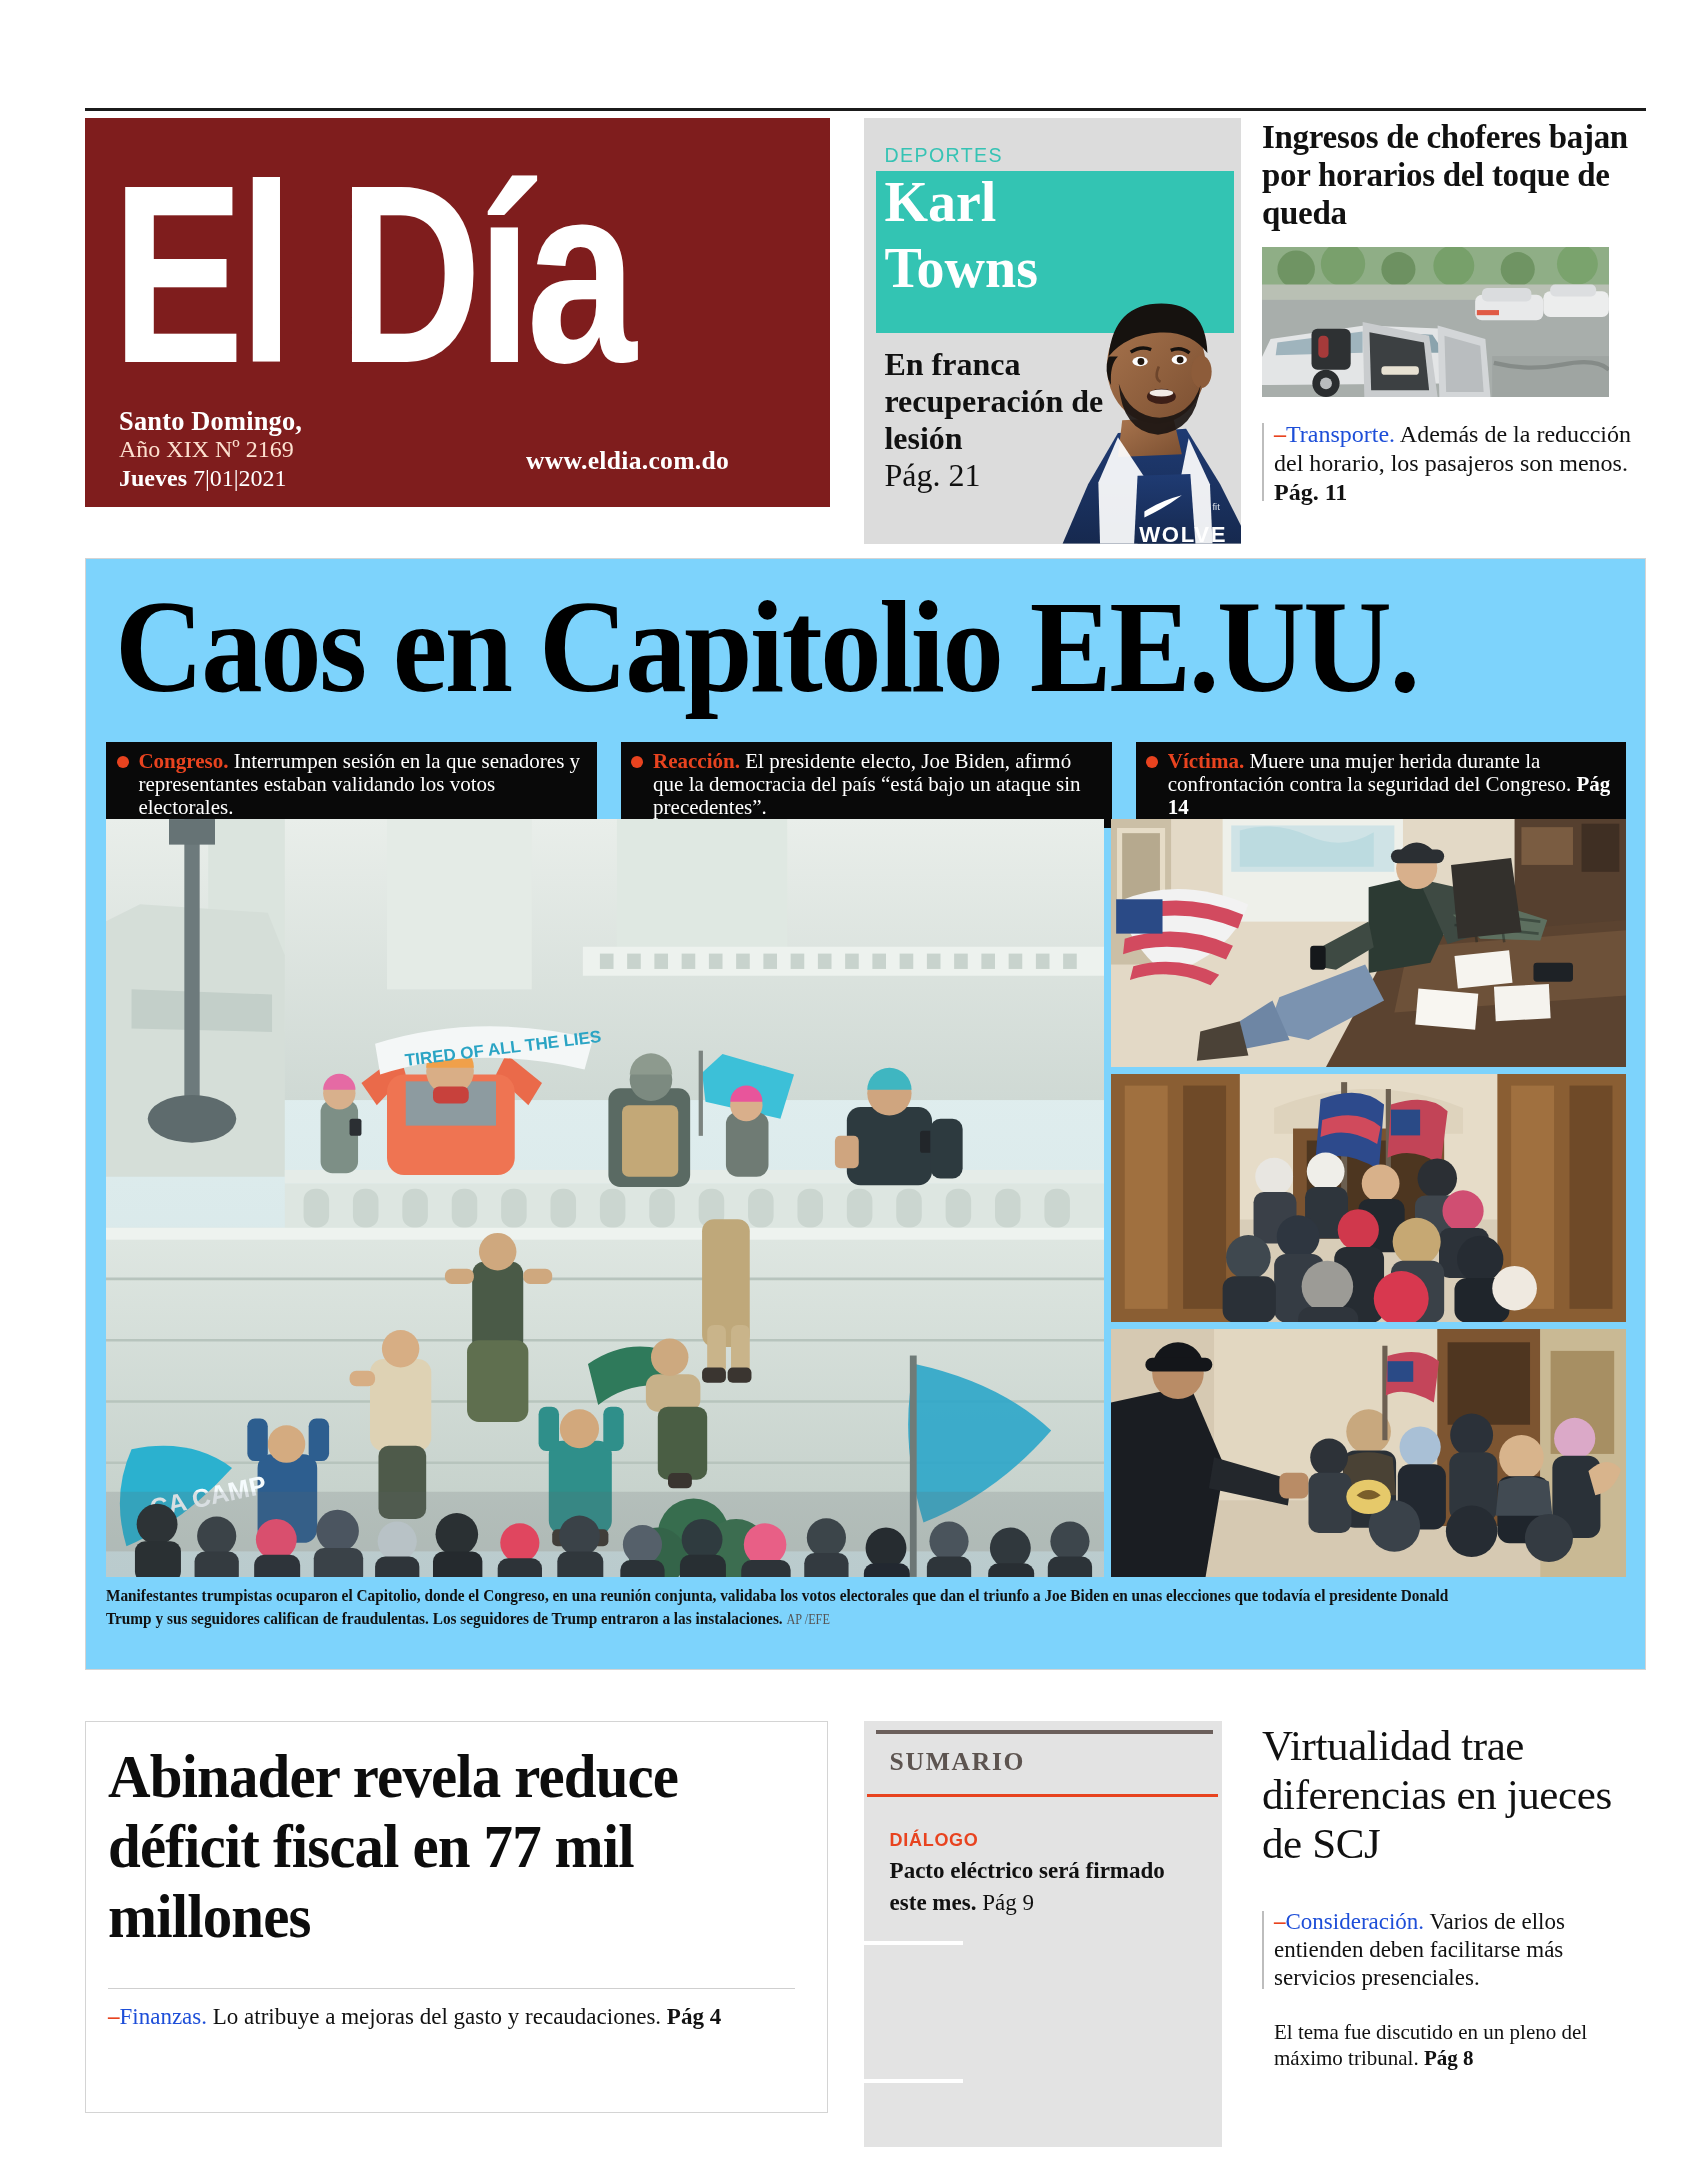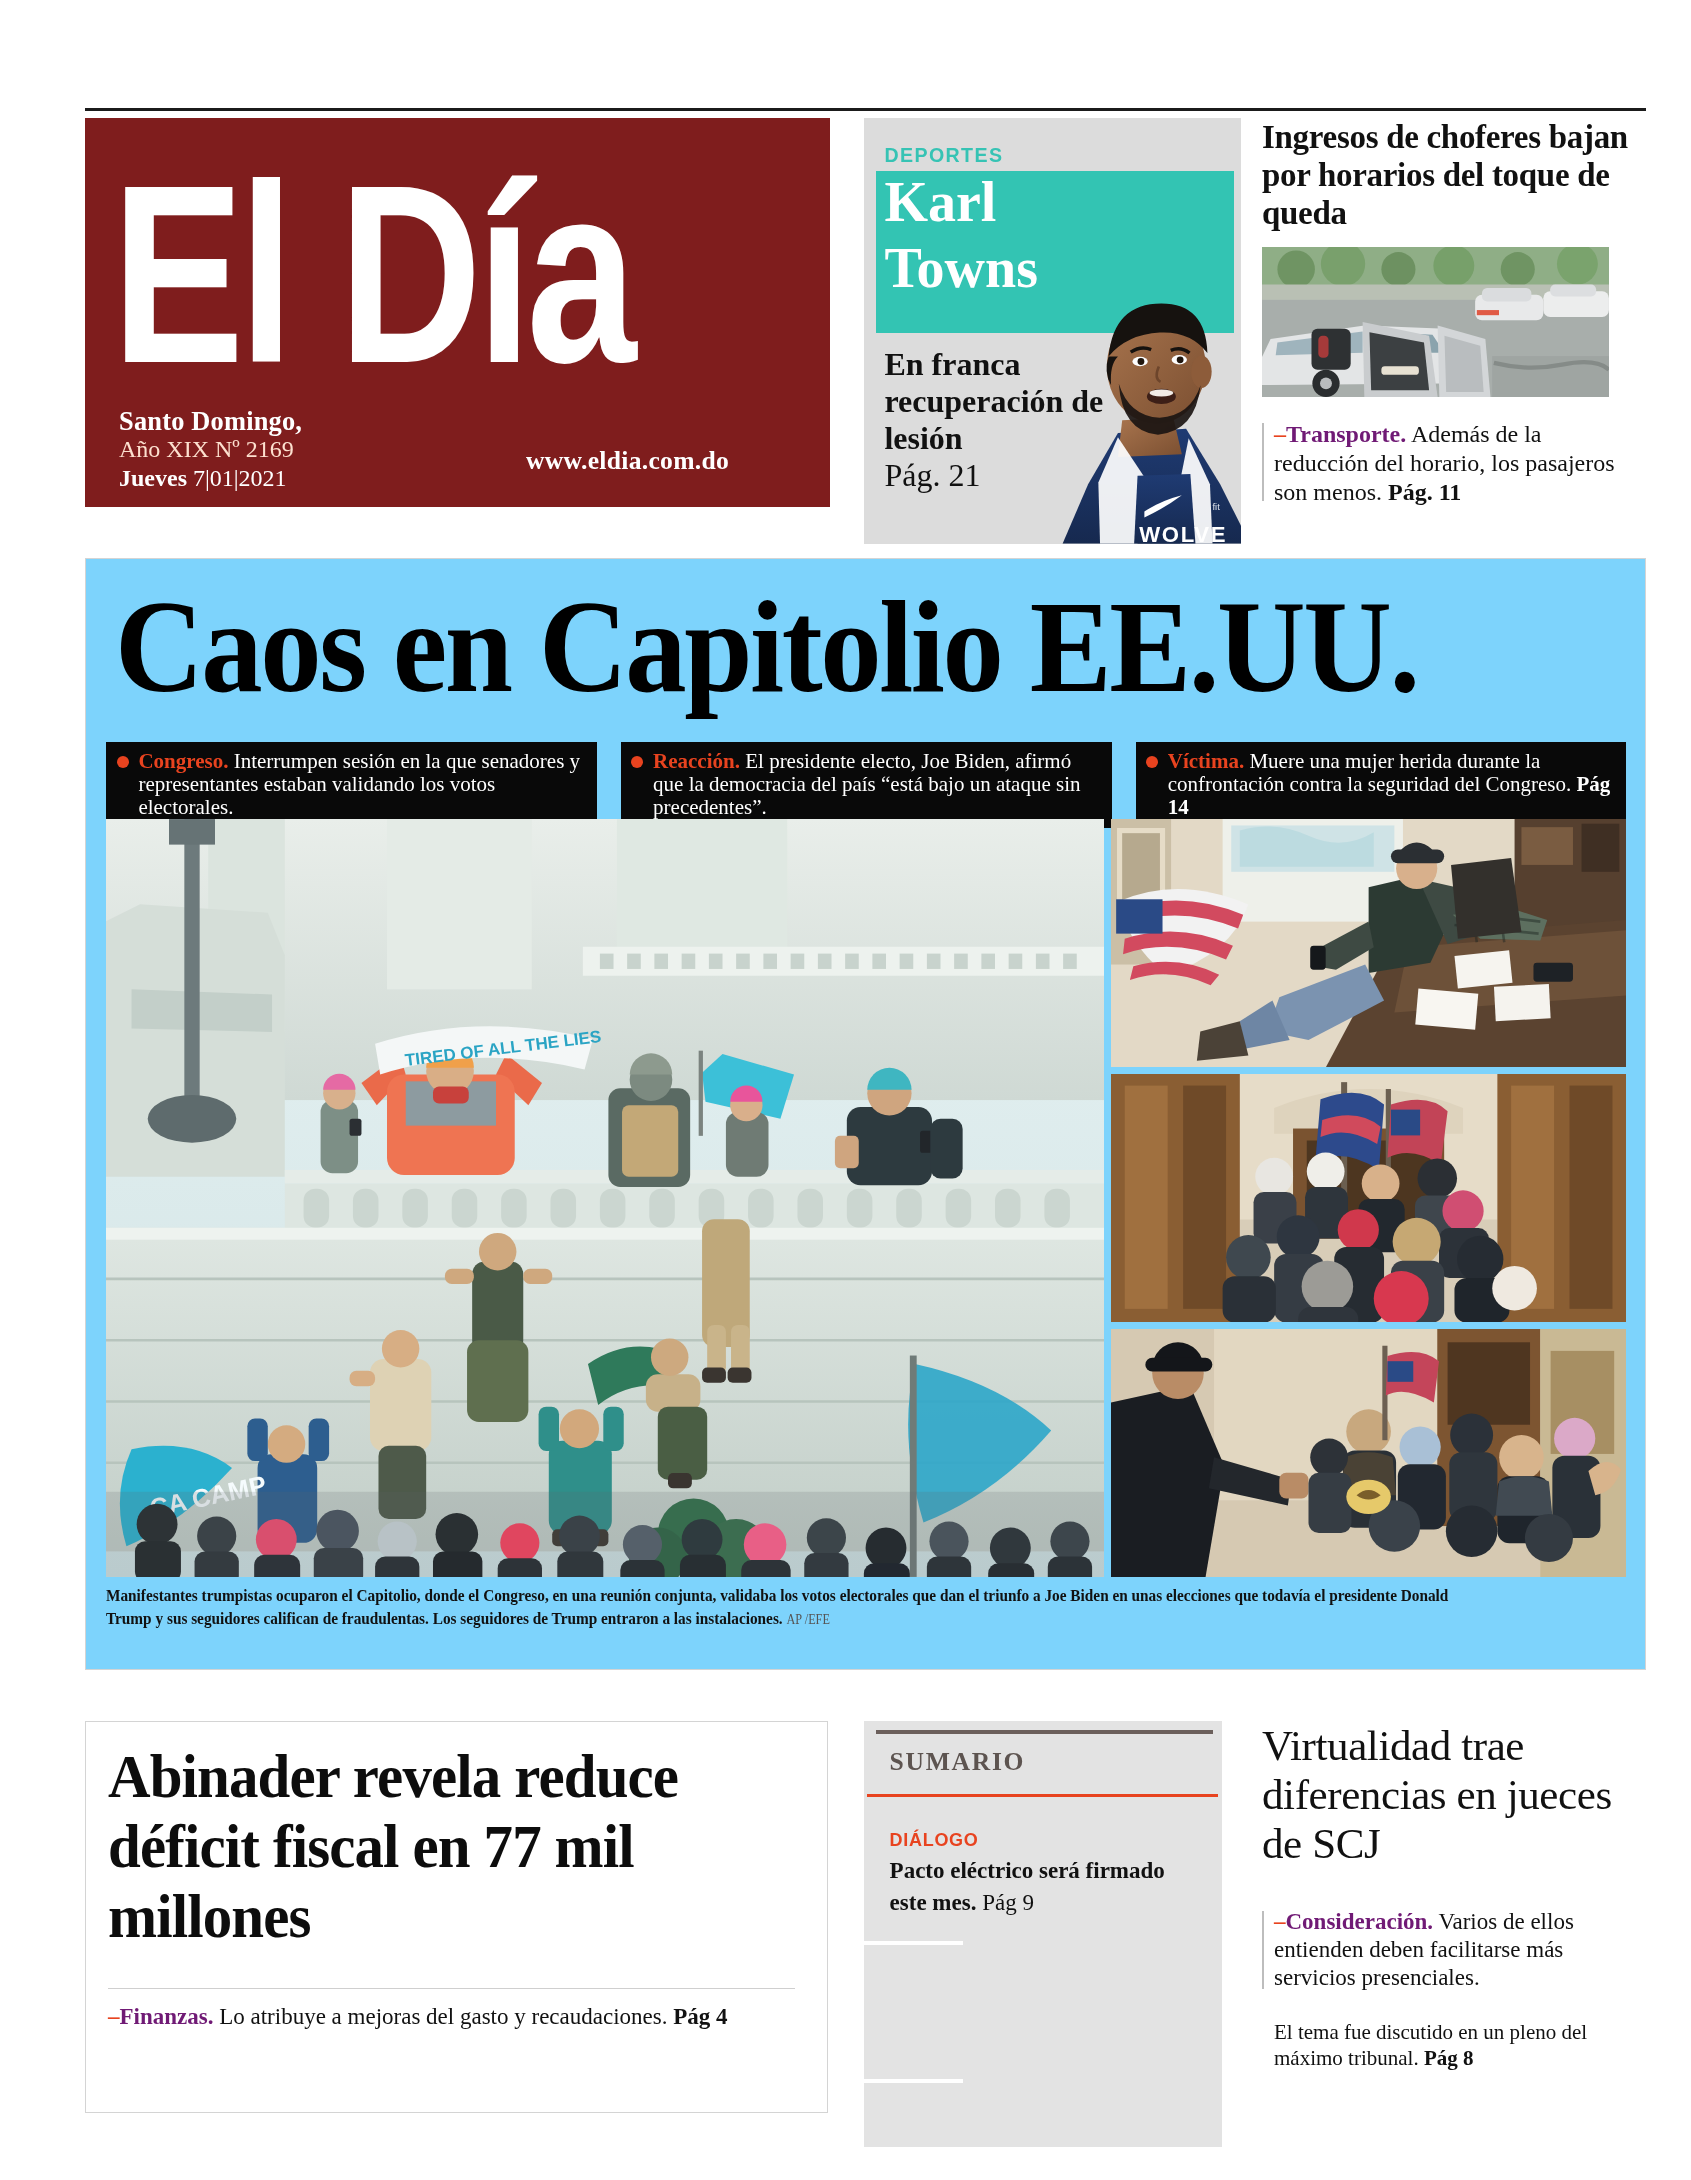--- a/index.html
+++ b/index.html
@@ -48,21 +48,21 @@
     color:#ffffff; font-size:25.6px; letter-spacing:0.3px;
   }
 
   
   .sports {
     position:absolute; left:864px; top:118px; width:377px; height:426px;
     background:#dcdcdc; overflow:hidden;
   }
   .sports-kicker {
     position:absolute; left:20.4px; top:25.6px;
-    font-family:"Liberation Sans", sans-serif; font-weight:bold;
+    font-family:"Liberation Sans", sans-serif; font-weight:normal;
     color:#36c3b4; font-size:19.6px; letter-spacing:1.4px;
   }
   .sports-band {
     position:absolute; left:12px; top:53px; width:358px; height:162px;
     background:#33c4b3;
   }
   .sports-name {
     position:absolute; left:20.4px; top:51px; width:358px;
     font-family:"Liberation Serif", serif; font-weight:bold;
     color:#ffffff; font-size:56px; line-height:66px;
@@ -90,21 +90,21 @@
     position:absolute; left:0; top:129px; width:347px; height:150px; overflow:hidden;
     background:#b9c2c2;
   }
   .transport-body {
     position:absolute; left:12px; top:302px; width:358px;
     font-family:"Liberation Serif", serif; font-size:24px; line-height:29px; color:#111;
   }
   .transport-body .vrule {
     position:absolute; left:-12px; top:3.4px; width:1.7px; height:78px; background:#bdbdbd;
   }
-  .kicker-red { color:#701a75; font-weight:bold; }
+  .kicker-red { color:#1d4ed8; font-weight:normal; }
   .dash { color:#e8431f; font-weight:bold; }
 
   
   .main-box {
     position:absolute; left:85px; top:558px; width:1561px; height:1112px;
     border:1.7px solid #d4d4d4; background:#7dd3fc;
   }
   .main-head {
     position:absolute; left:29px; top:20.4px; width:1499px;
     font-family:"Liberation Serif", serif; font-weight:bold;

